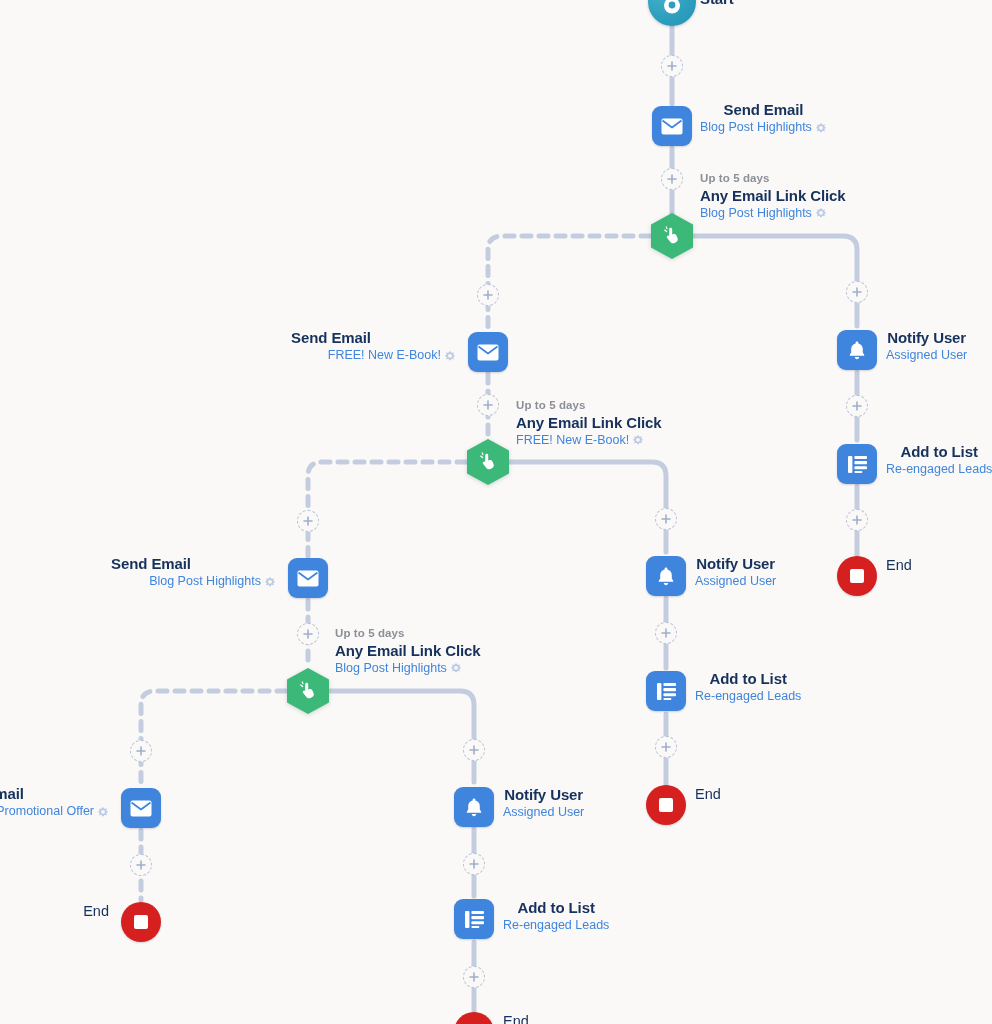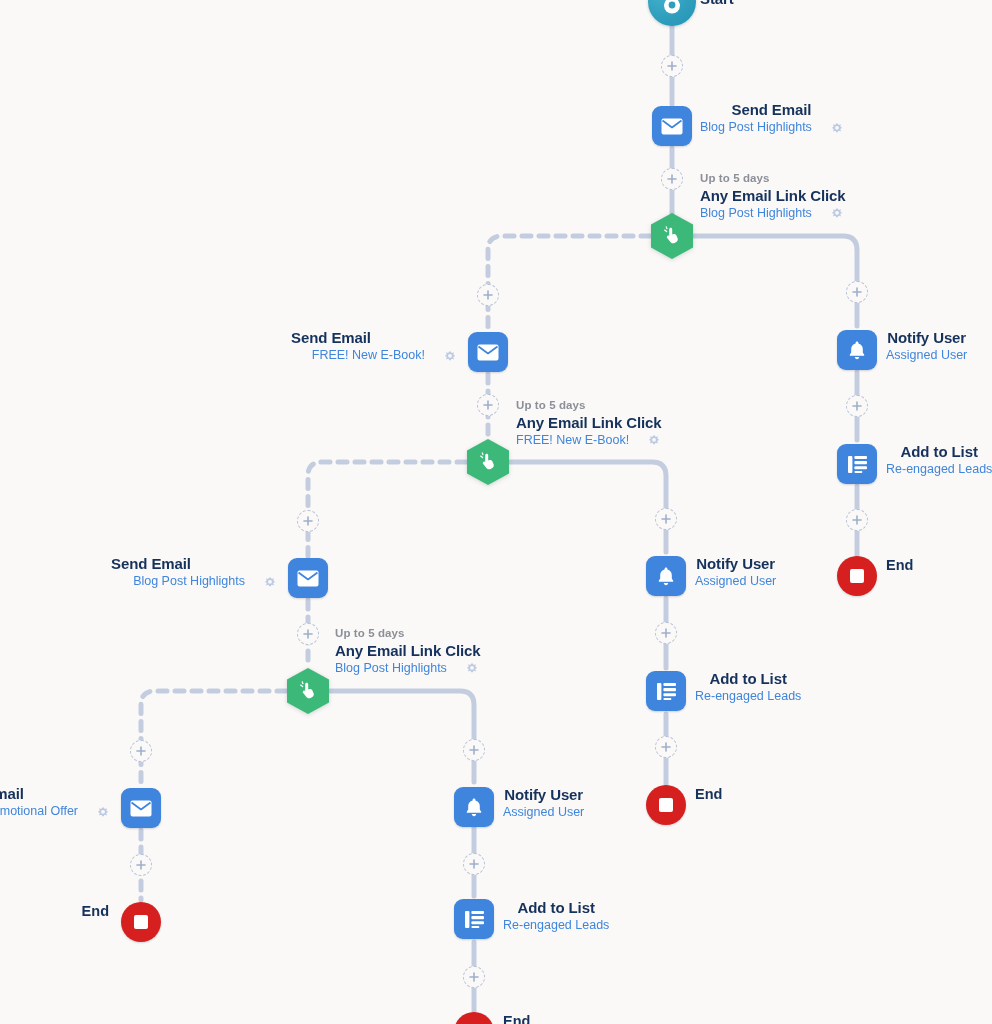--- a/index.html
+++ b/index.html
@@ -77,26 +77,26 @@
     font-size: 11.5px; color: #8b8f98; font-weight: 700;
     letter-spacing: .1px; margin-bottom: 1px;
   }
   .lbl .ttl {
     font-size: 15px; color: #16325c; font-weight: 700;
     letter-spacing: -.1px;
     text-align: center;
   }
   .lbl .sub {
     font-size: 12.5px; color: #3f85dd; font-weight: 400;
-    margin-top: 1px; display: flex; align-items: center; gap: 19px;
+    margin-top: 1px; display: flex; align-items: center; gap: 3px;
   }
   .lbl.r { text-align: right; }
   .lbl.r .sub { justify-content: flex-end; }
   .lbl .endttl {
-    font-size: 14.5px; color: #16325c; font-weight: 700;
+    font-size: 14.5px; color: #16325c; font-weight: 400;
   }
   .gear { opacity: .55; flex: none; }
 </style>
 </head>
 <body>
 
 <div id="canvas">
 
   <svg id="edges" viewBox="0 0 992 1024" xmlns="http://www.w3.org/2000/svg">
     <g fill="none" stroke="#c3cddf" stroke-width="5" stroke-linecap="round">

